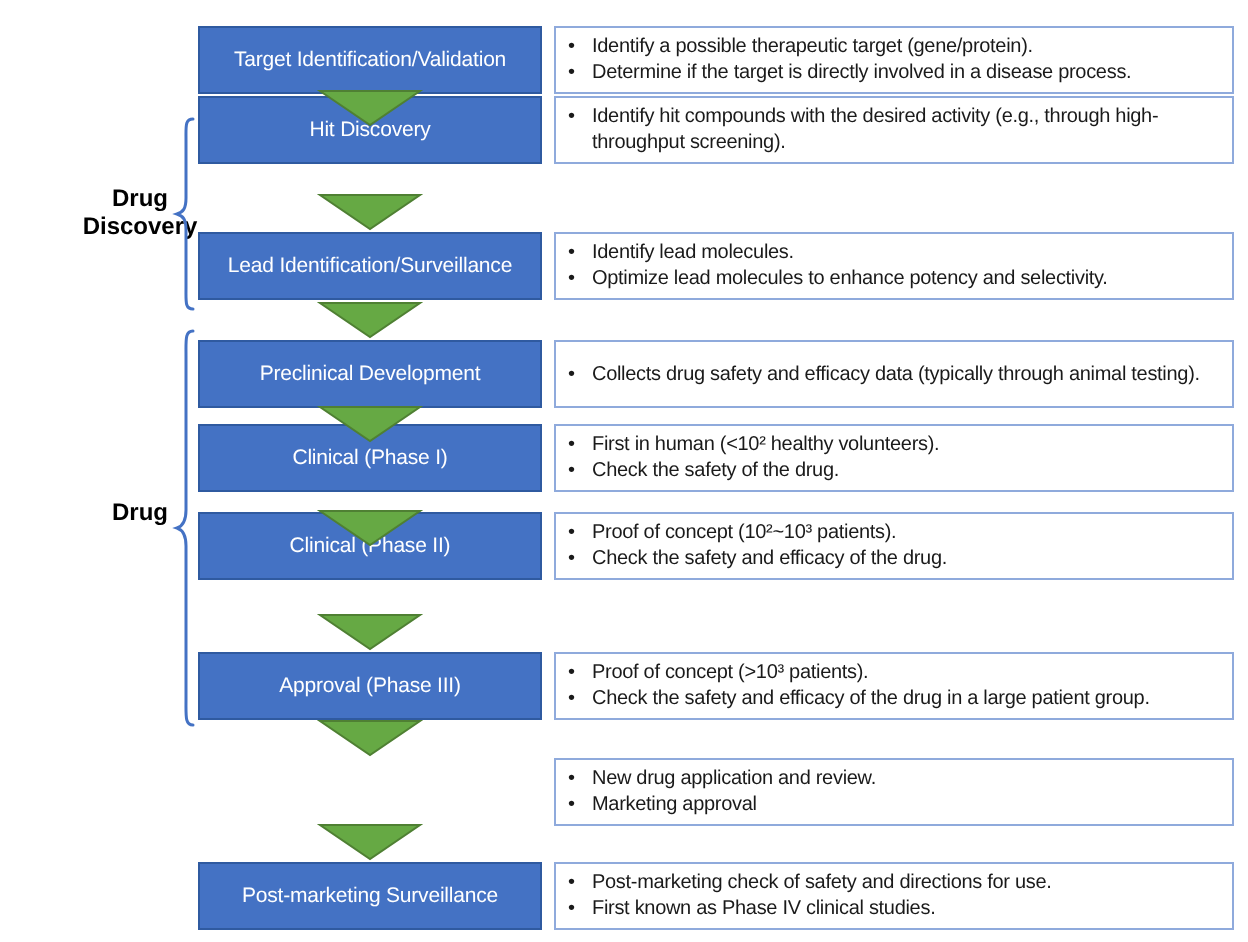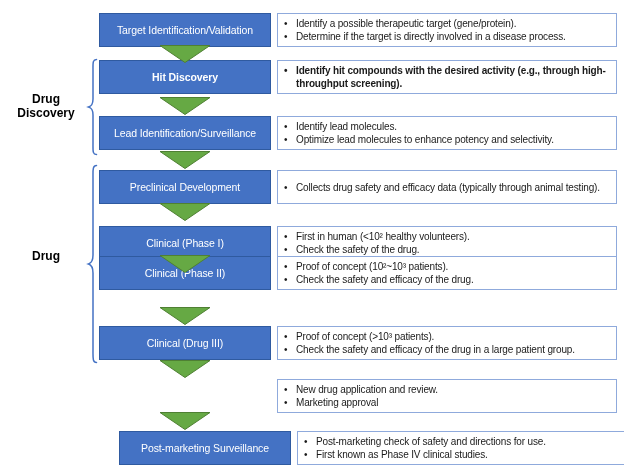--- a/index.html
+++ b/index.html
@@ -6,28 +6,28 @@
   #canvas {
     position: relative;
     width: 624px;
     height: 471px;
     background: #ffffff;
     font-family: "Liberation Sans", sans-serif;
     overflow: hidden;
   }
   .row { position: absolute; left: 0; right: 0; height: 34px; }
   .r0 { top: 13px; border-radius: 14px; }
-  .r1 { top: 60px; font-weight: bold; }
+  .r1 { top: 48px; }
   .r2 { top: 116px; }
   .r3 { top: 170px; }
-  .r4 { top: 226px; }
+  .r4 { top: 212px; }
   .r5 { top: 256px; }
   .r6 { top: 326px; }
   .r7 { top: 379px; }
-  .r8 { top: 431px; margin-left: 20px; }
+  .r8 { top: 431px; }
 
   .stage {
     position: absolute; left: 99px; width: 172px; top: 0; height: 34px;
     background: #4472c4;
     border: 1.5px solid #2f5aa0;
     box-sizing: border-box;
     display: flex; align-items: center; justify-content: center;
     color: #ffffff;
     font-size: 10.5px;
     letter-spacing: -0.1px;
@@ -60,20 +60,21 @@
   .brace { position: absolute; left: 86px; width: 13px; }
   .brace path { fill: none; stroke: #4472c4; stroke-width: 1.5; stroke-linecap: round; }
   .brace-discovery { top: 58px; height: 98px; }
   .brace-development { top: 164px; height: 200px; }
 
   .group-label {
     position: absolute; left: 0; width: 92px;
     text-align: center;
     font-size: 12px; font-weight: bold; color: #000000;
     line-height: 14px;
+    padding-left: 24px;
   }
   .gl-discovery { top: 92px; }
   .gl-development { top: 249px; }
   .group-label span { display: block; }
 </style>
 </head>
 <body>
 
 <div id="canvas">
 
@@ -175,21 +176,21 @@
       </div>
       <div class="bullet">
         <span class="dot">•</span>
         <span class="btext">Check the safety and efficacy of the drug.</span>
       </div>
     </div>
   </div>
 
   <div class="row r6">
     <div class="stage">
-      <span>Clinical (Drug III)</span>
+      <span>Approval (Phase III)</span>
     </div>
     <div class="details">
       <div class="bullet">
         <span class="dot">•</span>
         <span class="btext">Proof of concept (&gt;10³ patients).</span>
       </div>
       <div class="bullet">
         <span class="dot">•</span>
         <span class="btext">Check the safety and efficacy of the drug in a large patient group.</span>
       </div>

